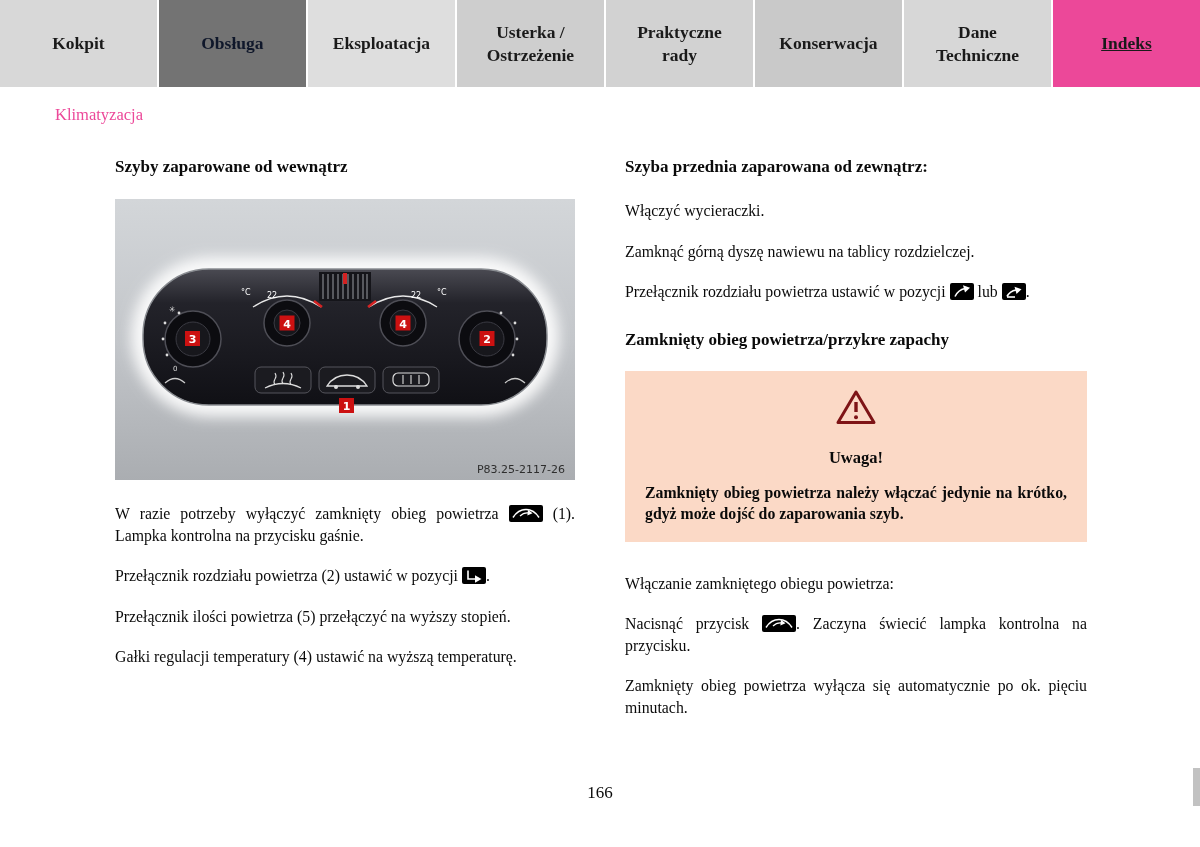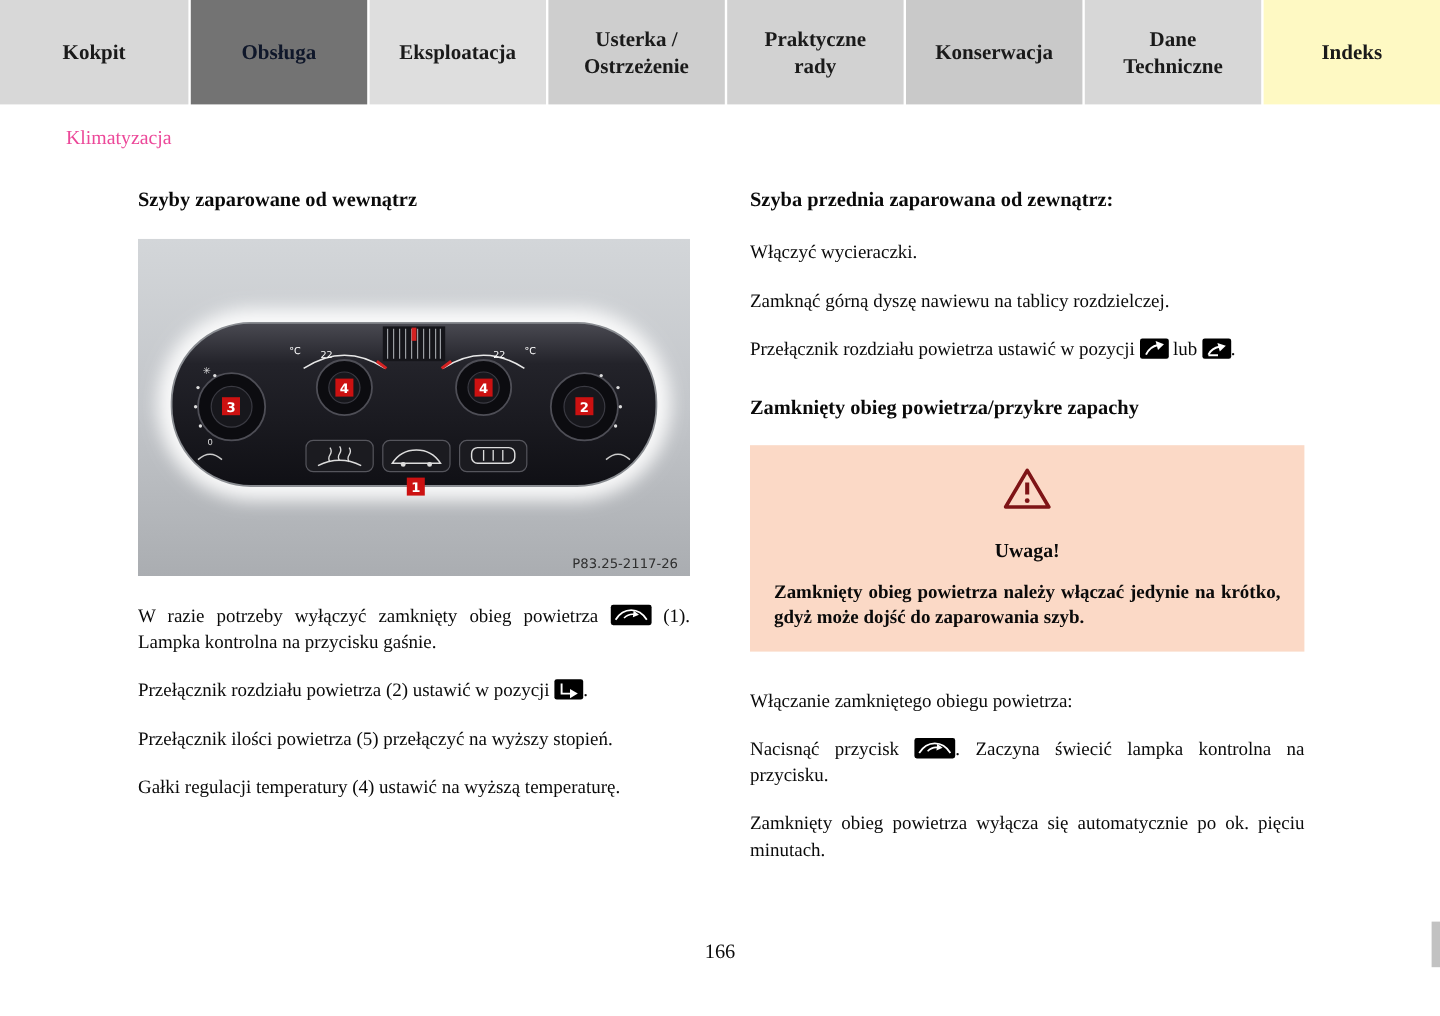--- a/index.html
+++ b/index.html
@@ -10,21 +10,21 @@
   .tabbar{display:flex;height:87px;gap:2px;background:#ffffff;}
   .tab{flex:1;display:flex;align-items:center;justify-content:center;text-align:center;
        font-weight:bold;font-size:17.5px;line-height:1.28;padding:0 12px;cursor:default;color:#1a1a1a;}
   .tab:nth-child(1){background:#d8d8d8;flex:1.08;}
   .tab:nth-child(2){background:#737373;color:#0f172a;}
   .tab:nth-child(3){background:#dedede;}
   .tab:nth-child(4){background:#cecece;}
   .tab:nth-child(5){background:#d2d2d2;}
   .tab:nth-child(6){background:#c9c9c9;}
   .tab:nth-child(7){background:#d7d7d7;}
-  .tab:nth-child(8){background:#fef9c3;}
+  .tab:nth-child(8){background:#ec4899;text-decoration:underline;}
 
   .section-label{position:absolute;left:55px;top:105px;font-size:16.5px;color:#ec4899;}
 
   .col-left{position:absolute;left:115px;top:157px;width:460px;}
   .col-right{position:absolute;left:625px;top:157px;width:462px;}
 
   .head{font-size:17px;font-weight:bold;margin:0;}
   .para{font-size:15.8px;line-height:21.5px;margin:19px 0 0 0;text-align:justify;}
   .para.first{margin-top:23px;}
 

